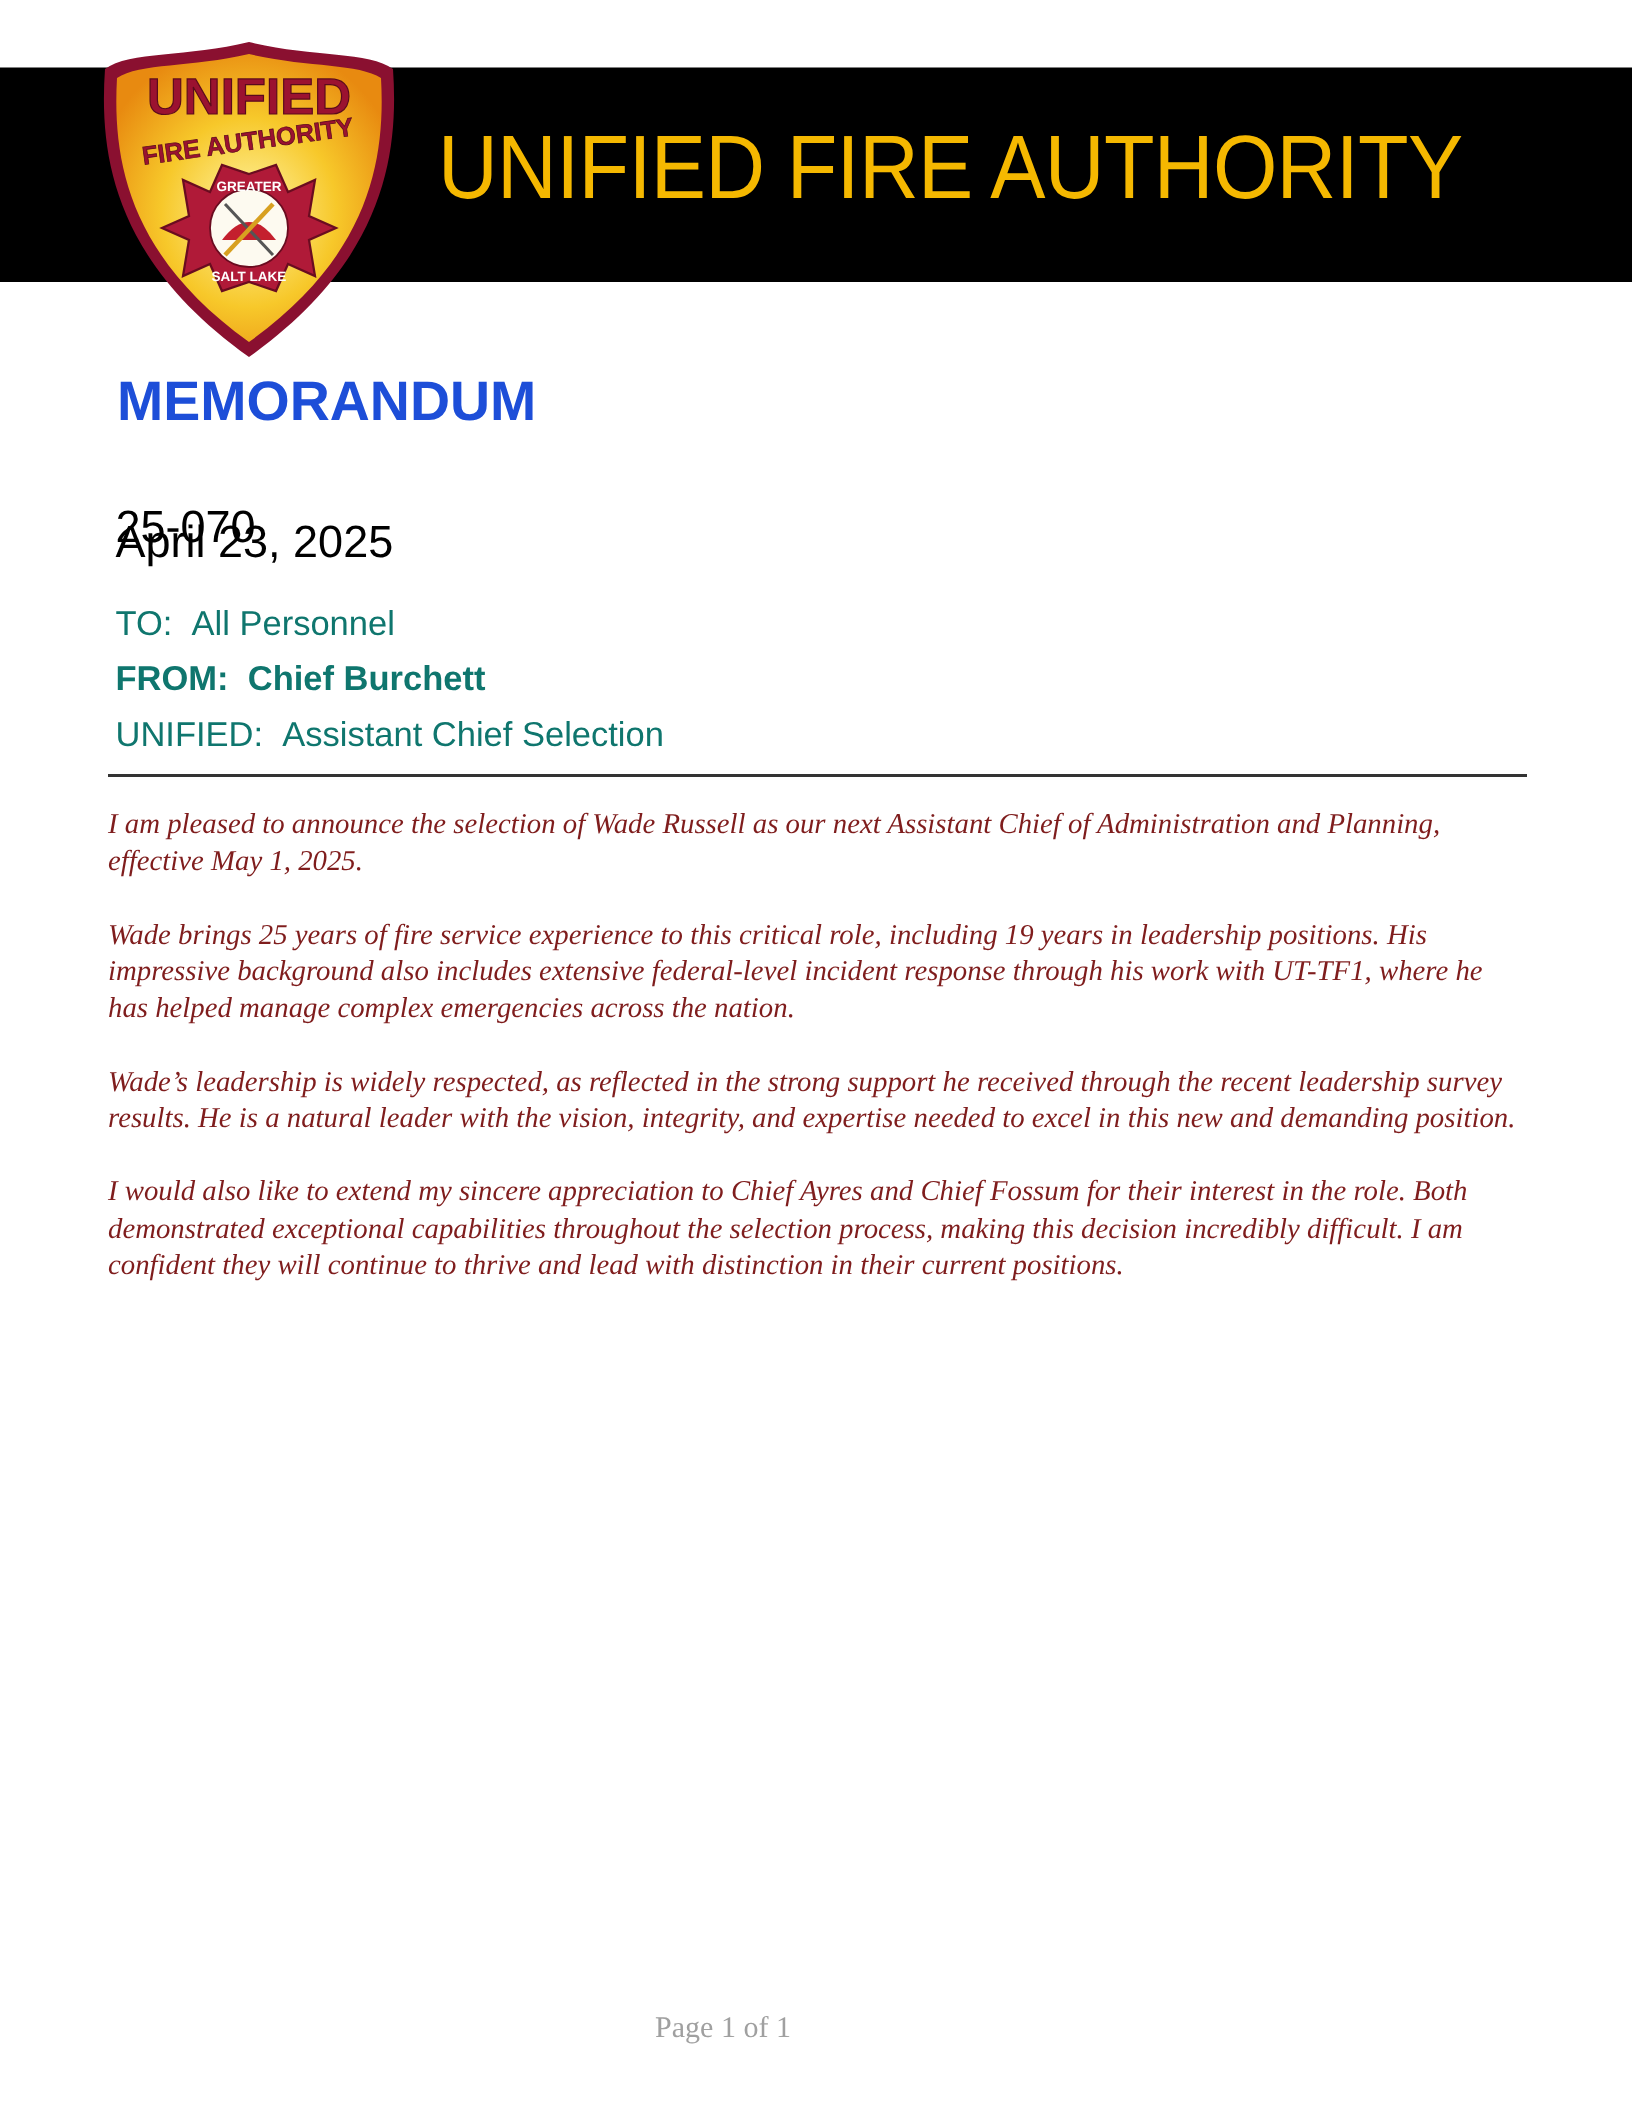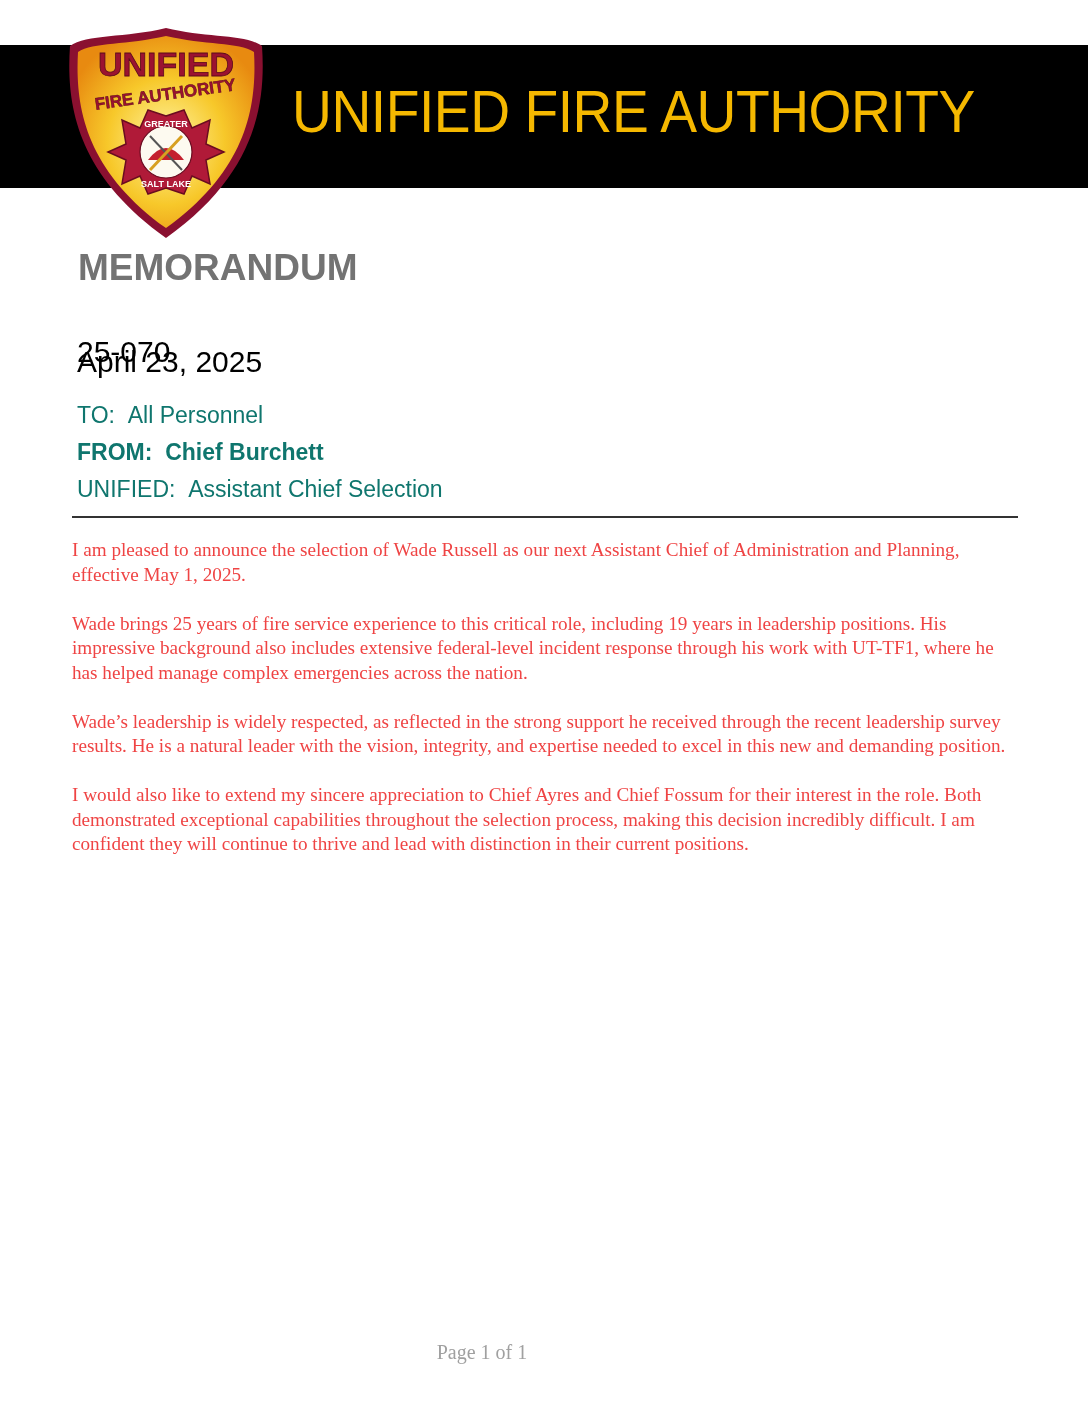--- a/index.html
+++ b/index.html
@@ -7,39 +7,39 @@
     .banner { position: absolute; left: 0; top: 45px; width: 1088px; height: 143px; background: #000000; }
     .banner-title {
       position: absolute; left: 292px; top: 76px;
       font-family: "Liberation Sans", sans-serif; font-size: 60px; line-height: 72px;
       color: #f5b800; letter-spacing: -0.5px; white-space: nowrap;
       transform: scaleX(0.92); transform-origin: left center;
     }
     .logo { position: absolute; left: 66px; top: 24px; width: 200px; height: 218px; }
     .memo-heading {
       position: absolute; left: 78px; top: 246px;
-      font-family: "Liberation Sans", sans-serif; font-weight: bold; font-size: 37px; line-height: 44px; color: #737373;
+      font-family: "Liberation Sans", sans-serif; font-weight: bold; font-size: 37px; line-height: 44px; color: #1d4ed8;
     }
     .memo-number, .memo-date {
       position: absolute; left: 77px;
       font-family: "Liberation Sans", sans-serif; font-size: 30px; line-height: 36px; color: #000;
     }
     .memo-number { top: 308px; margin-top: 26px; }
     .memo-date { top: 344px; }
     .hdr-line {
       position: absolute; left: 77px;
       font-family: "Liberation Sans", sans-serif; font-size: 23px; line-height: 30px; color: #0f766e; white-space: pre;
     }
     .hdr-to { top: 400px; }
     .hdr-from { top: 437px; font-weight: bold; }
     .hdr-subject { top: 474px; }
     .rule { position: absolute; left: 72px; top: 516px; width: 946px; height: 2px; background: #333; }
     .body-text {
       position: absolute; left: 72px; top: 538px; width: 946px;
-      font-family: "Liberation Serif", serif; font-size: 19.2px; line-height: 24.5px; color: #ef4444;
+      font-family: "Liberation Serif", serif; font-size: 19.2px; line-height: 24.5px; color: #7f1d1d; font-style: italic;
     }
     .body-text p { margin: 0 0 24.5px 0; }
     .footer {
       position: absolute; left: 0; width: 964px; top: 1341px; text-align: center;
       font-family: "Liberation Serif", serif; font-size: 20px; color: #a0a0a0;
     }
   </style>
 </head>
 <body>
 

